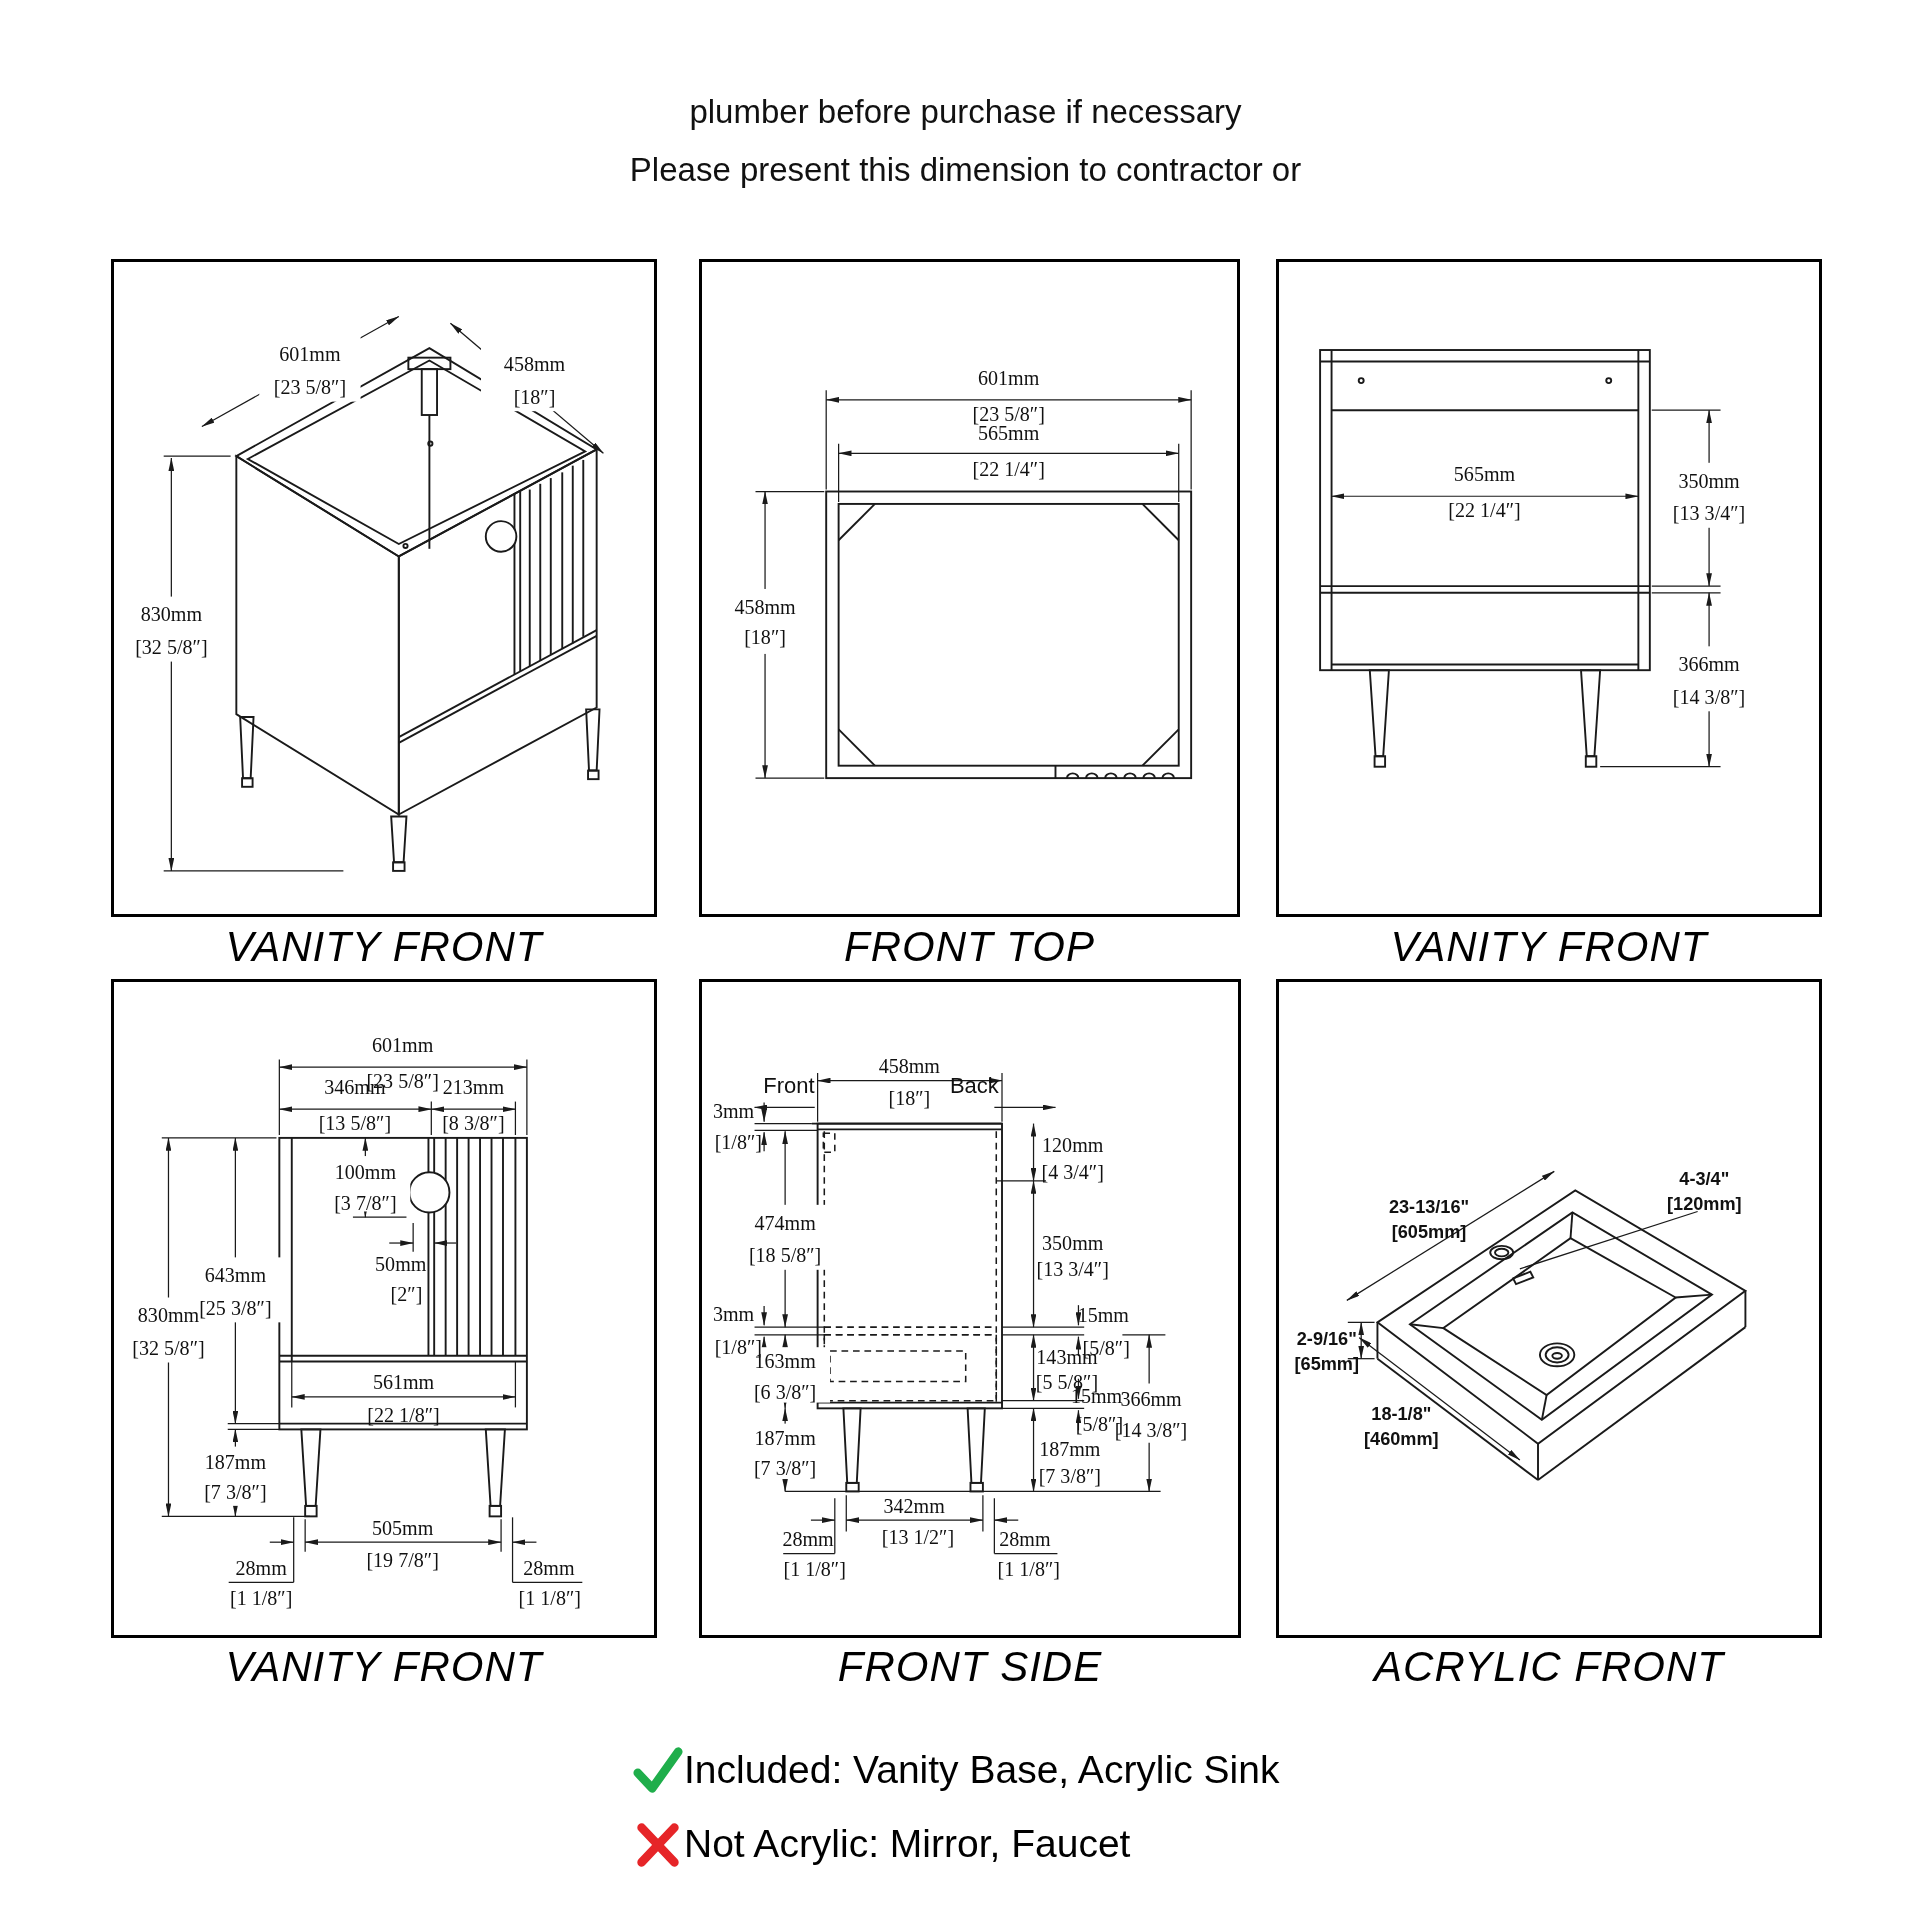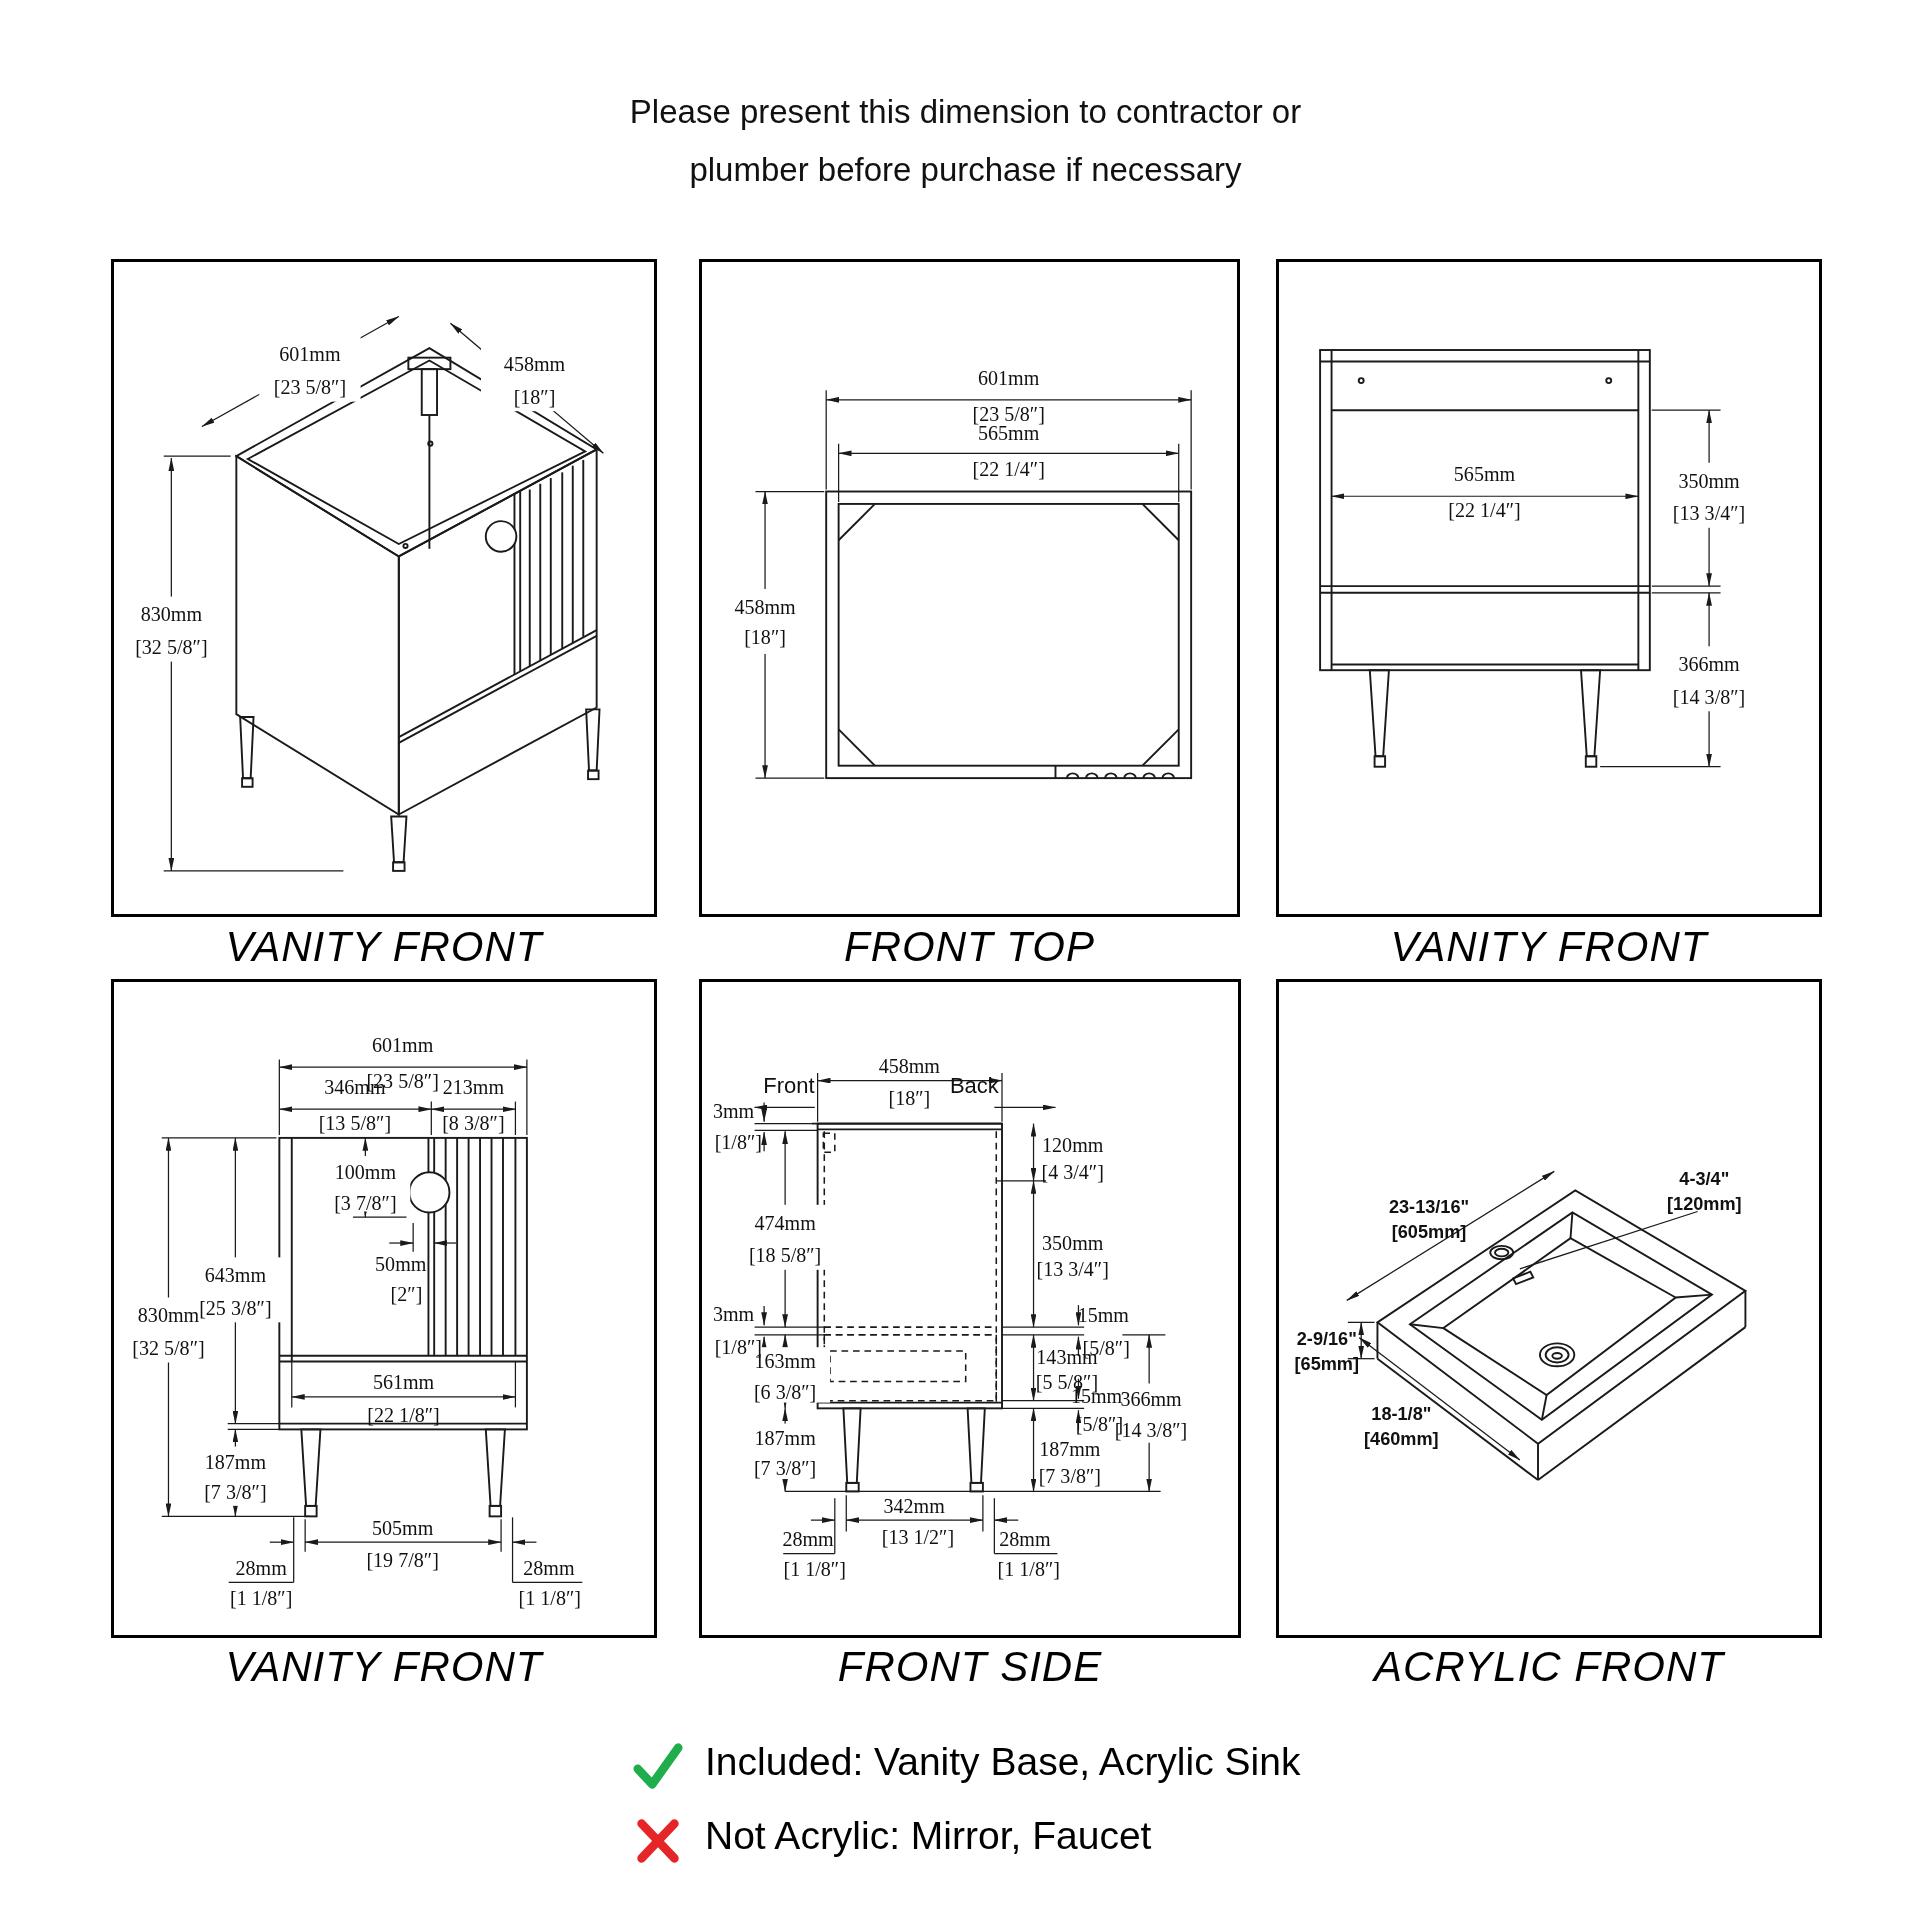--- a/index.html
+++ b/index.html
@@ -16,31 +16,31 @@
   .dash line,.dash rect{stroke:#1a1a1a;stroke-width:1.6;fill:none;stroke-dasharray:7 5;}
   .dims line,.dims path{stroke:#1a1a1a;stroke-width:1.3;fill:none;}
   .fdot{fill:#1a1a1a;stroke:none;}
   .wht{fill:#ffffff !important;}
   .bg{fill:#fff;stroke:none;}
   text{stroke:none;fill:#111;}
   .dim{font-family:"Liberation Serif",serif;font-size:21px;text-anchor:middle;}
   .dimb{font-family:"Liberation Sans",sans-serif;font-weight:bold;font-size:19px;text-anchor:middle;}
   .vlbl{font-family:"Liberation Sans",sans-serif;font-size:23px;text-anchor:middle;}
   .foot{position:absolute;left:632px;top:1740px;display:flex;flex-direction:column;gap:13.5px;}
-  .frow{display:flex;align-items:flex-start;gap:21px;height:60px;}
+  .frow{display:flex;align-items:center;height:60px;}
   .ftxt{font-size:39px;color:#000;}
 </style>
 </head>
 <body>
 
 <div class="page">
 
   <div class="hdr">
+    <div>plumber before purchase if necessary</div>
     <div>Please present this dimension to contractor or</div>
-    <div>plumber before purchase if necessary</div>
   </div>
 
   <div class="panel" style="left:111px;top:259px;width:546px;height:658px;">
     <svg viewBox="0 0 565 682">
       <defs>
         <marker id="a1" viewBox="0 0 14 6" markerWidth="14" markerHeight="6" refX="13.5" refY="3" orient="auto-start-reverse" markerUnits="userSpaceOnUse">
           <path d="M0,0L14,3L0,6Z" fill="#1a1a1a" stroke="none"></path>
         </marker>
       </defs>
       <g class="draw">

